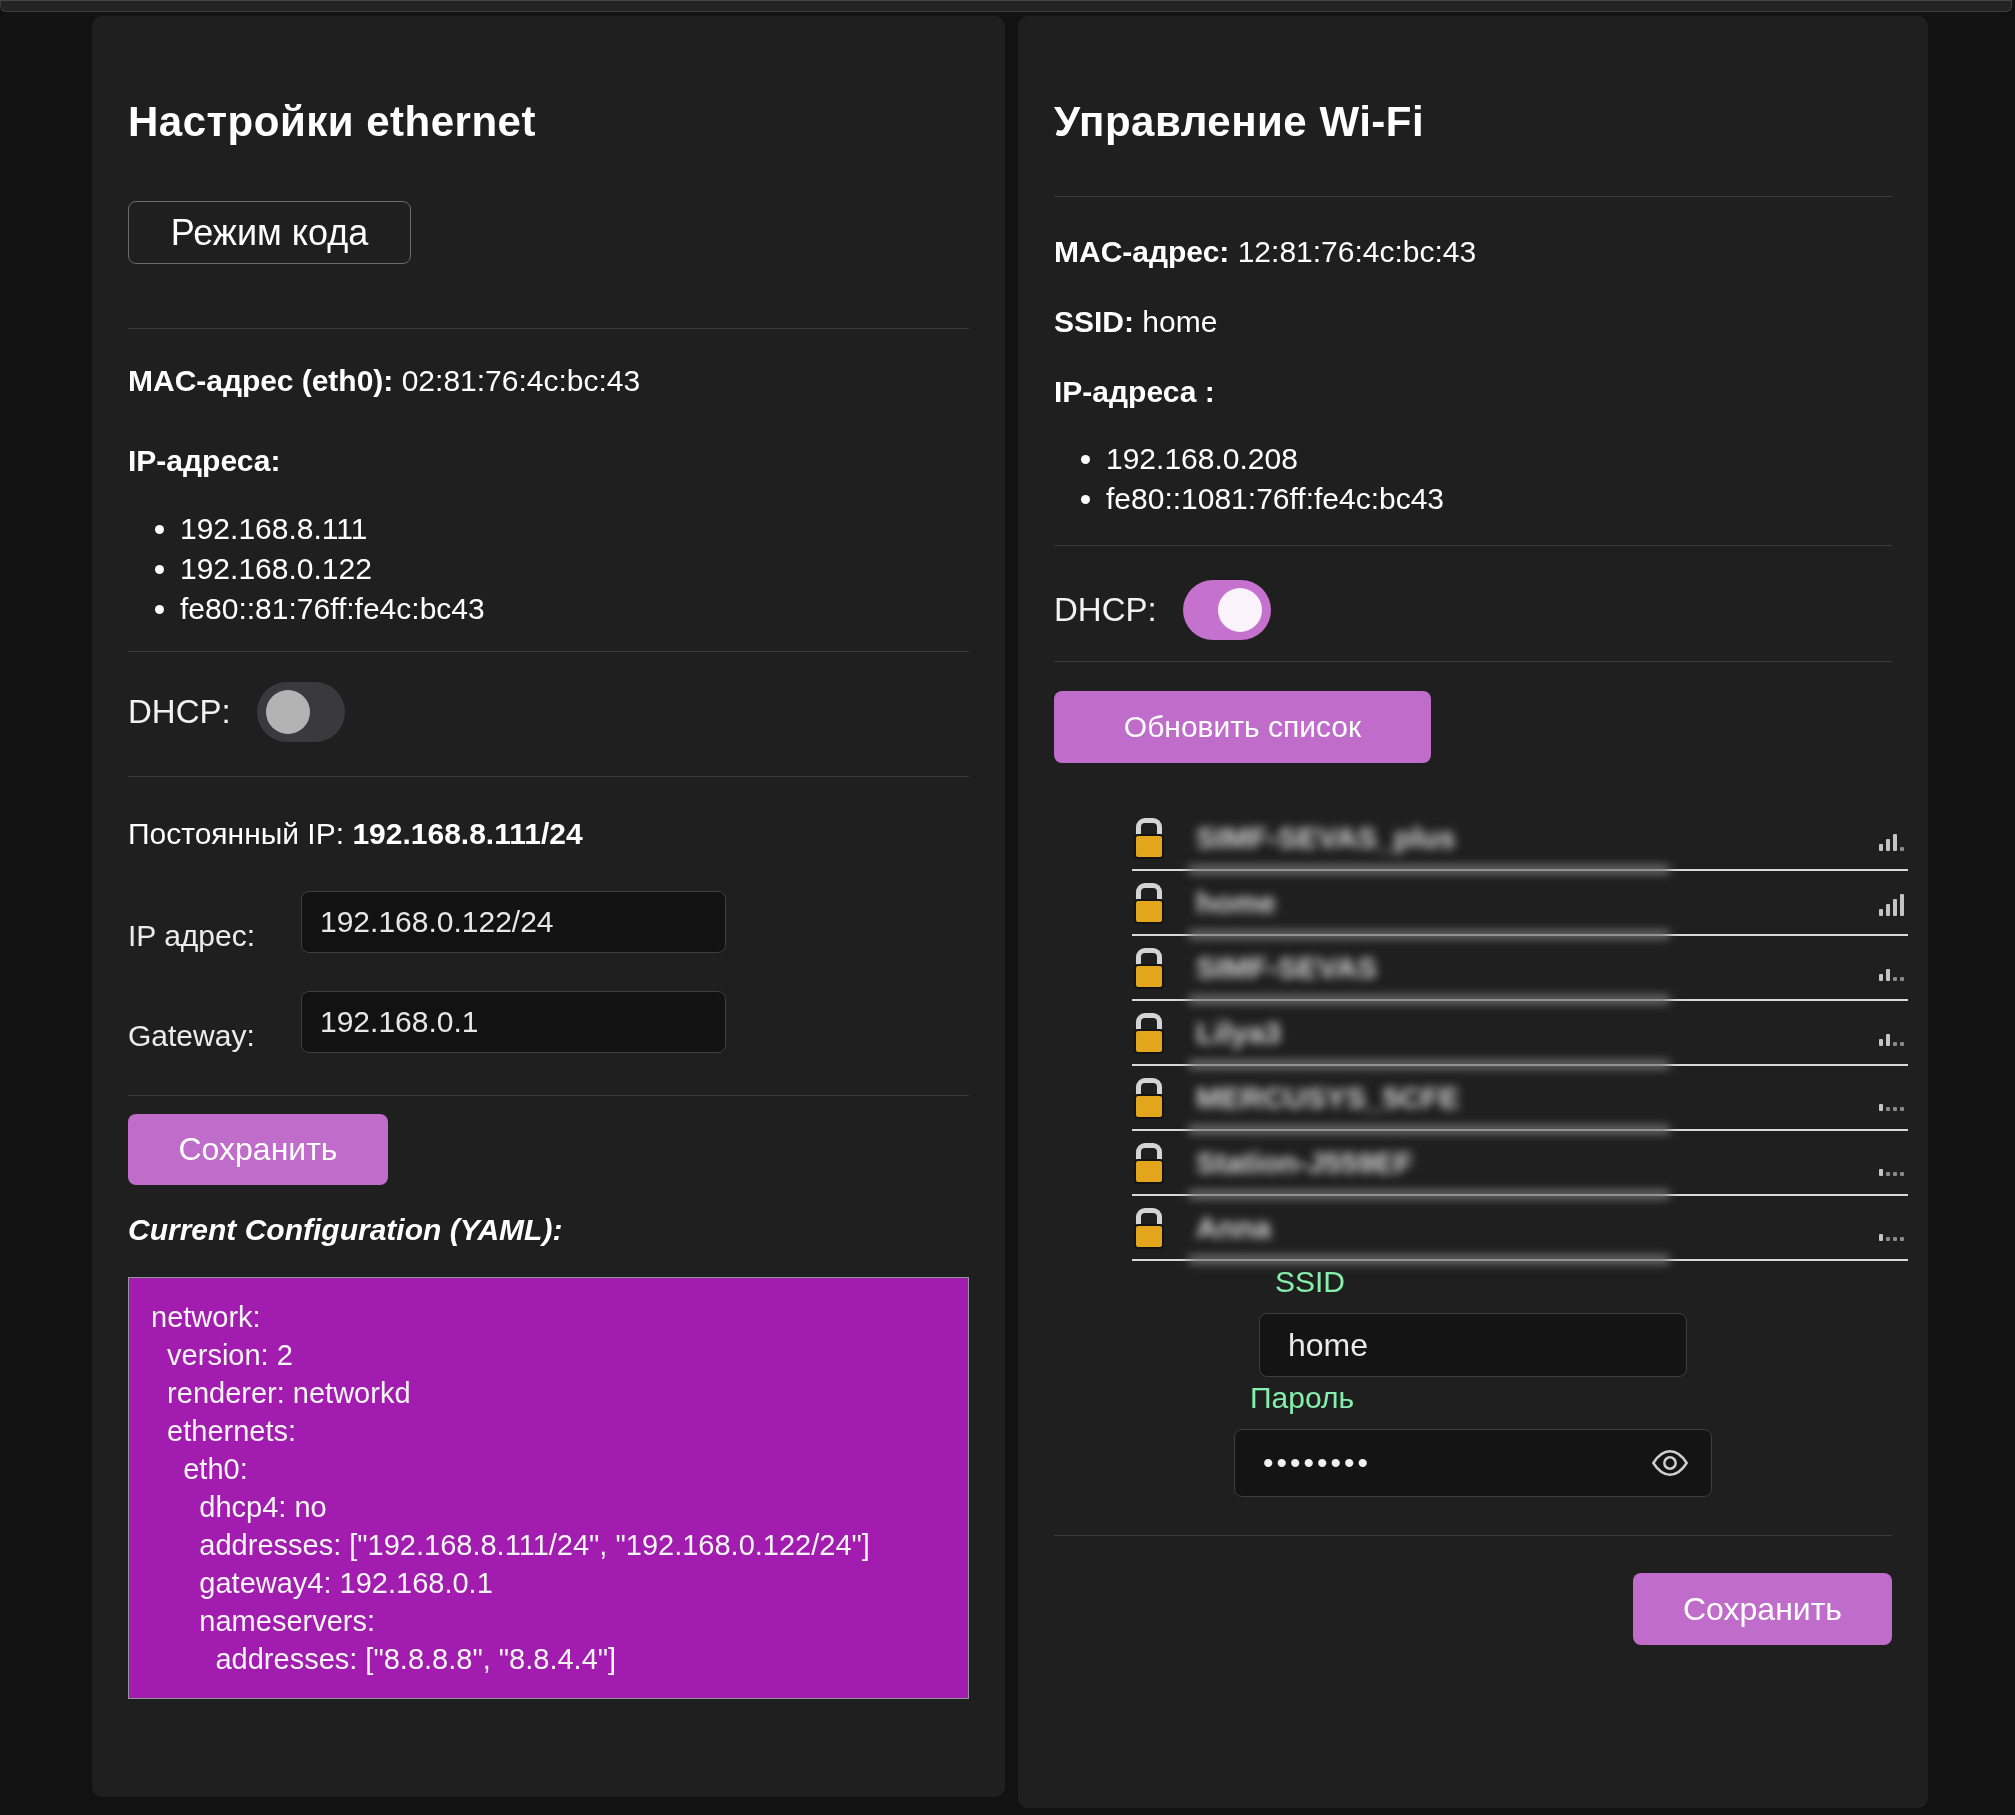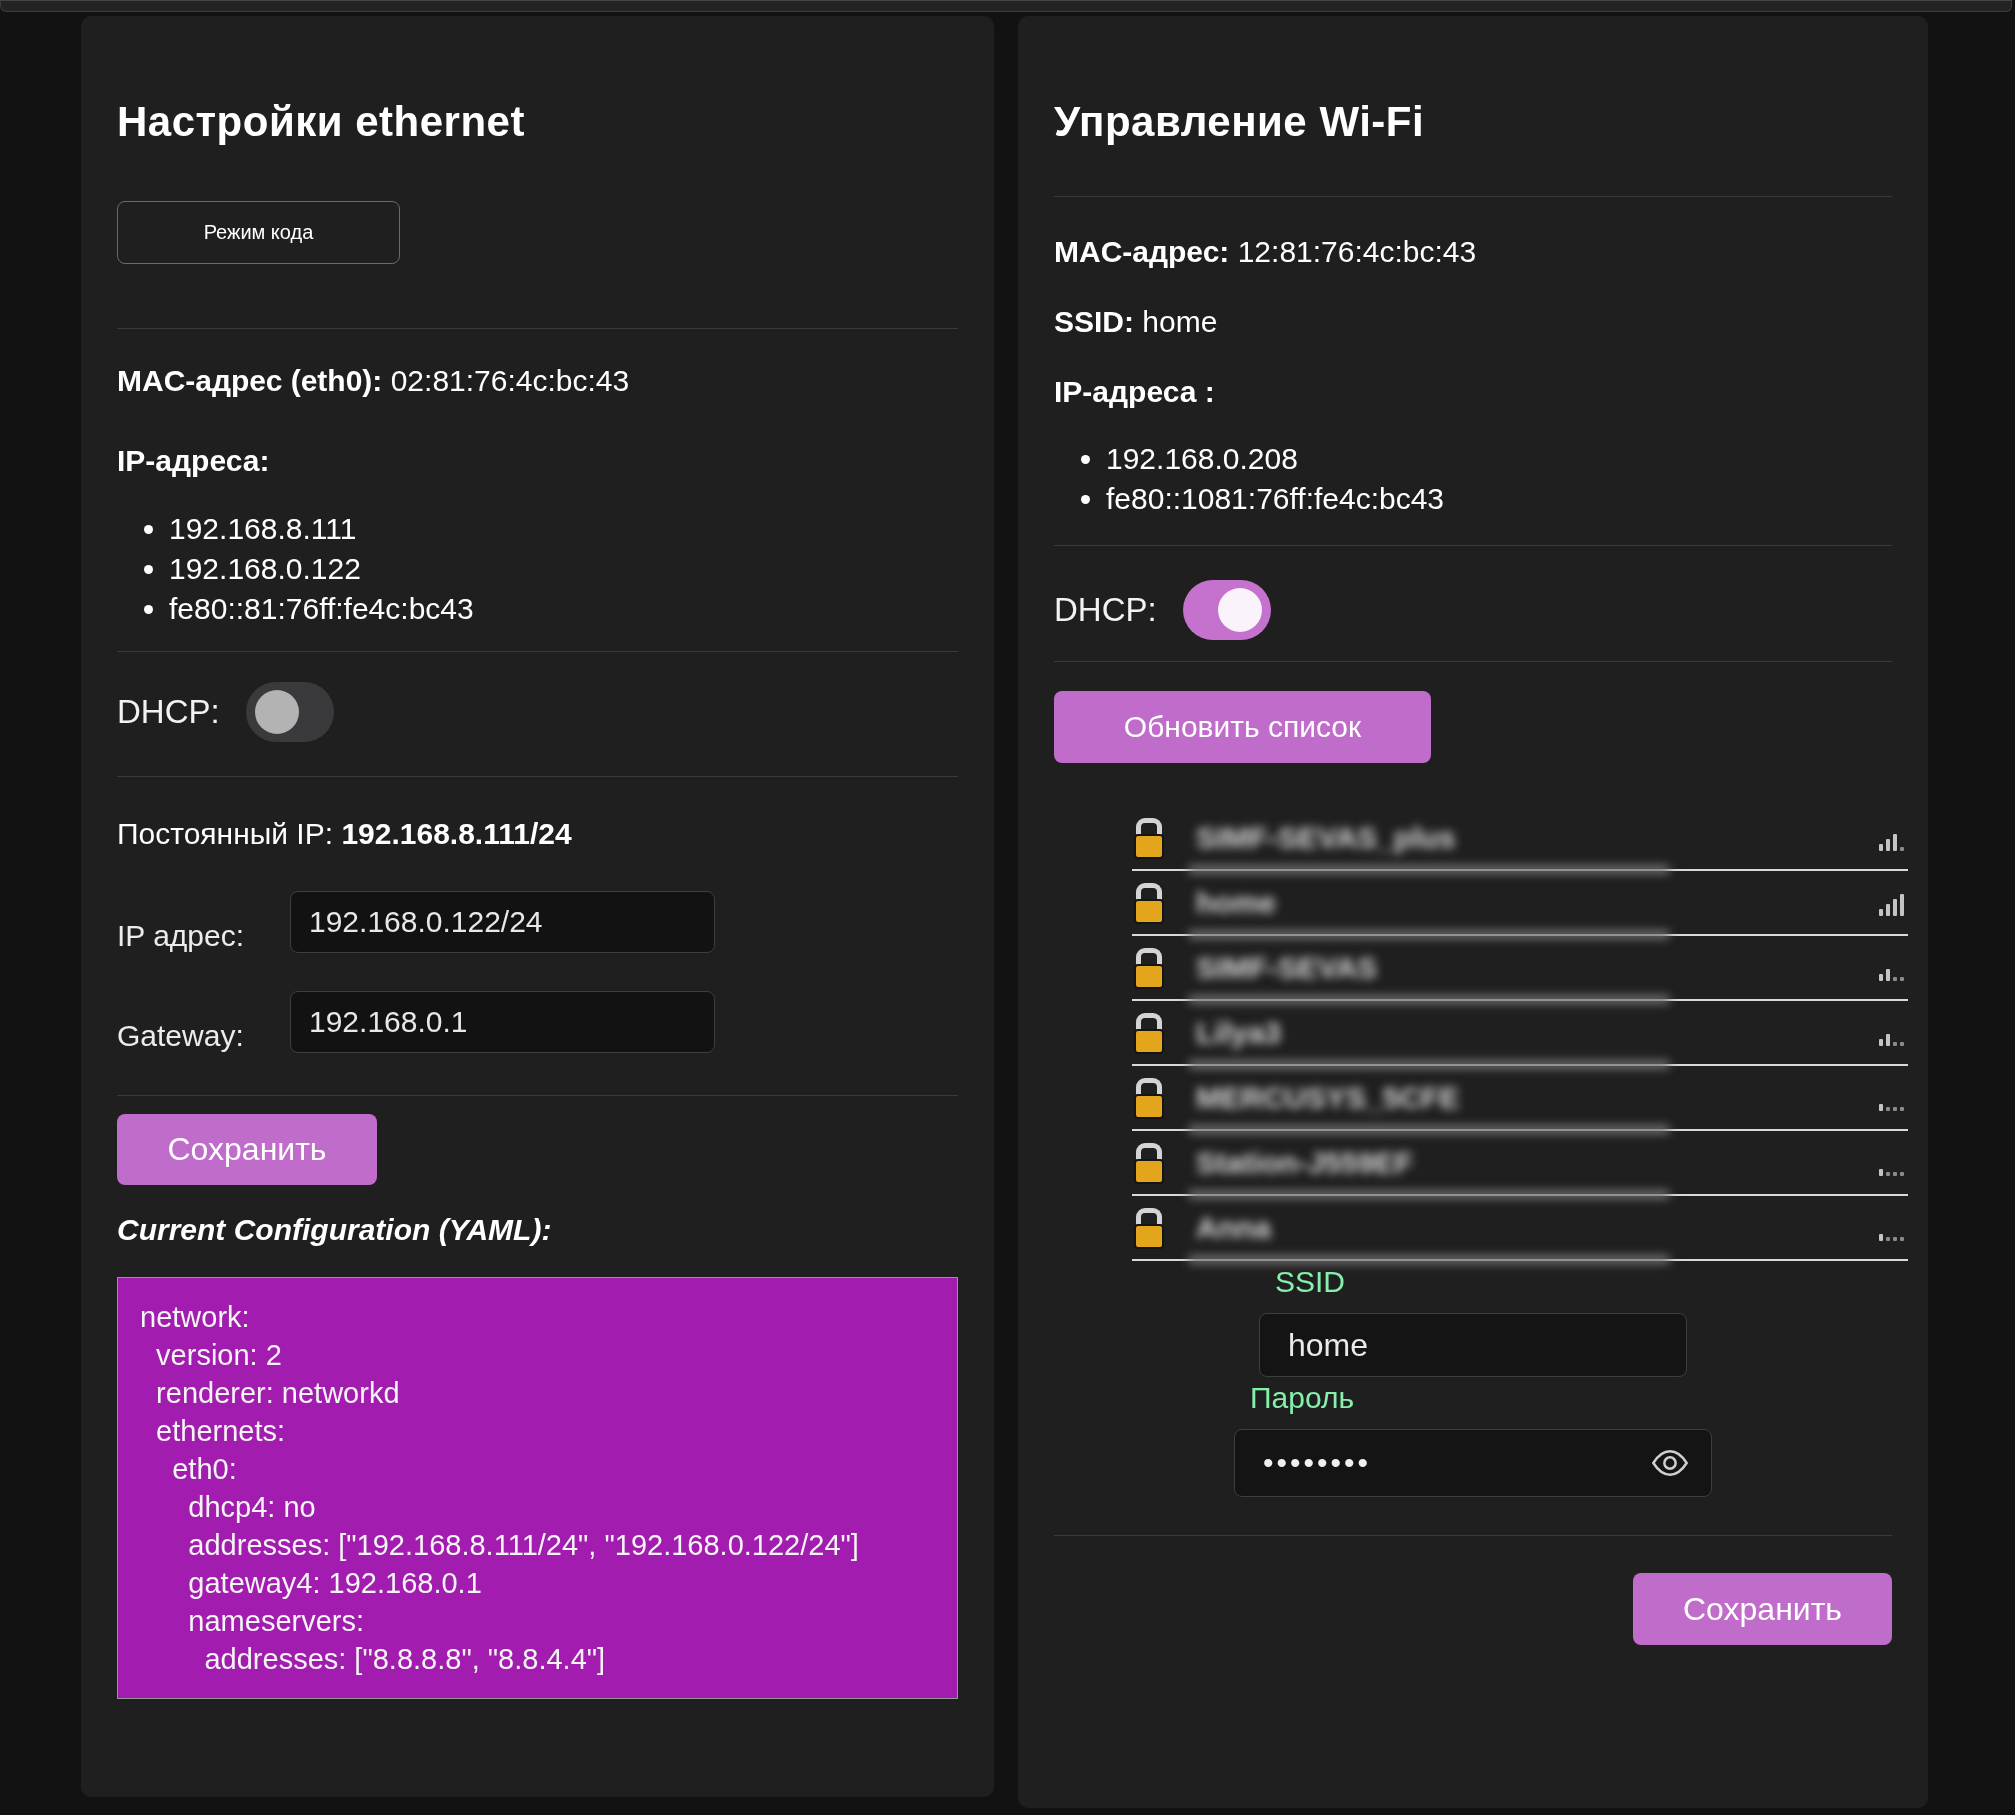--- a/index.html
+++ b/index.html
@@ -1,36 +1,36 @@
 <!DOCTYPE html>
 <html><head>
 <meta charset="utf-8">
 <style>
   html,body{margin:0;padding:0;background:#0f0f0f;}
   .page{position:relative;width:2016px;height:1816px;background:#121212;overflow:hidden;
         font-family:"Liberation Sans",sans-serif;color:#ffffff;}
   .top-strip{position:absolute;left:0;top:0;width:2012px;height:12px;background:#232323;
              border:1px solid #3c3c3c;border-top-color:#454545;border-radius:0 0 6px 6px;box-sizing:border-box;}
   .panel{position:absolute;top:16px;background:#1f1f1f;border-radius:10px;box-sizing:border-box;padding:0 36px;}
-  .panel.left{left:81px;width:913px;height:1781px;}
+  .panel.left{left:92px;width:913px;height:1781px;}
   .panel.right{left:1018px;width:910px;height:1792px;}
   h1{font-size:42px;font-weight:700;margin:82px 0 0;letter-spacing:0.5px;}
   h2{font-size:30px;font-weight:700;margin:28px 0 0;font-style:italic;}
   hr{border:none;border-top:1px solid #3a3a3a;margin:0;}
   p{font-size:30px;margin:0;line-height:36px;}
   b{font-weight:700;}
   ul{margin:0;padding-left:52px;}
   li{font-size:30px;line-height:40px;}
   .mt22{margin-top:22px;}.mt26{margin-top:26px;}.mt29{margin-top:29px;}.mt30{margin-top:30px;}
   .mt34{margin-top:34px;}.mt37{margin-top:37px;}.mt38{margin-top:38px;}.mt39{margin-top:39px;}
   .mt42{margin-top:42px;}.mt44{margin-top:44px;}.mt50{margin-top:50px;}.mt55{margin-top:55px;}
   .mt64{margin-top:64px;}.mt18{margin-top:18px;}.mt21{margin-top:21px;}.mt43{margin-top:43px;}
   .btn{display:block;border:none;border-radius:8px;cursor:pointer;color:#fff;
        font-family:"Liberation Sans",sans-serif;}
-  .btn-outline{background:transparent;border:1px solid #6a6a6a;width:283px;height:63px;font-size:20px;}
+  .btn-outline{background:transparent;border:1px solid #6a6a6a;width:283px;height:63px;font-size:36px;}
   .btn-primary{background:#c06cca;font-size:32px;}
   .btn-save-left{width:260px;height:71px;}
   .btn-refresh{width:377px;height:72px;font-size:30px;}
   .btn-save-right{width:259px;height:72px;margin-left:auto;margin-right:0;}
   .dhcp-row{display:flex;align-items:center;gap:26px;}
   .dhcp-label{font-size:33px;color:#f2f2f2;}
   .switch{width:88px;height:60px;border-radius:30px;background:#3a3a3c;position:relative;
           display:inline-block;flex:none;cursor:pointer;}
   .switch .knob{position:absolute;top:8px;left:9px;width:44px;height:44px;border-radius:50%;background:#b3b3b3;}
   .switch.on{background:#c571ce;}

